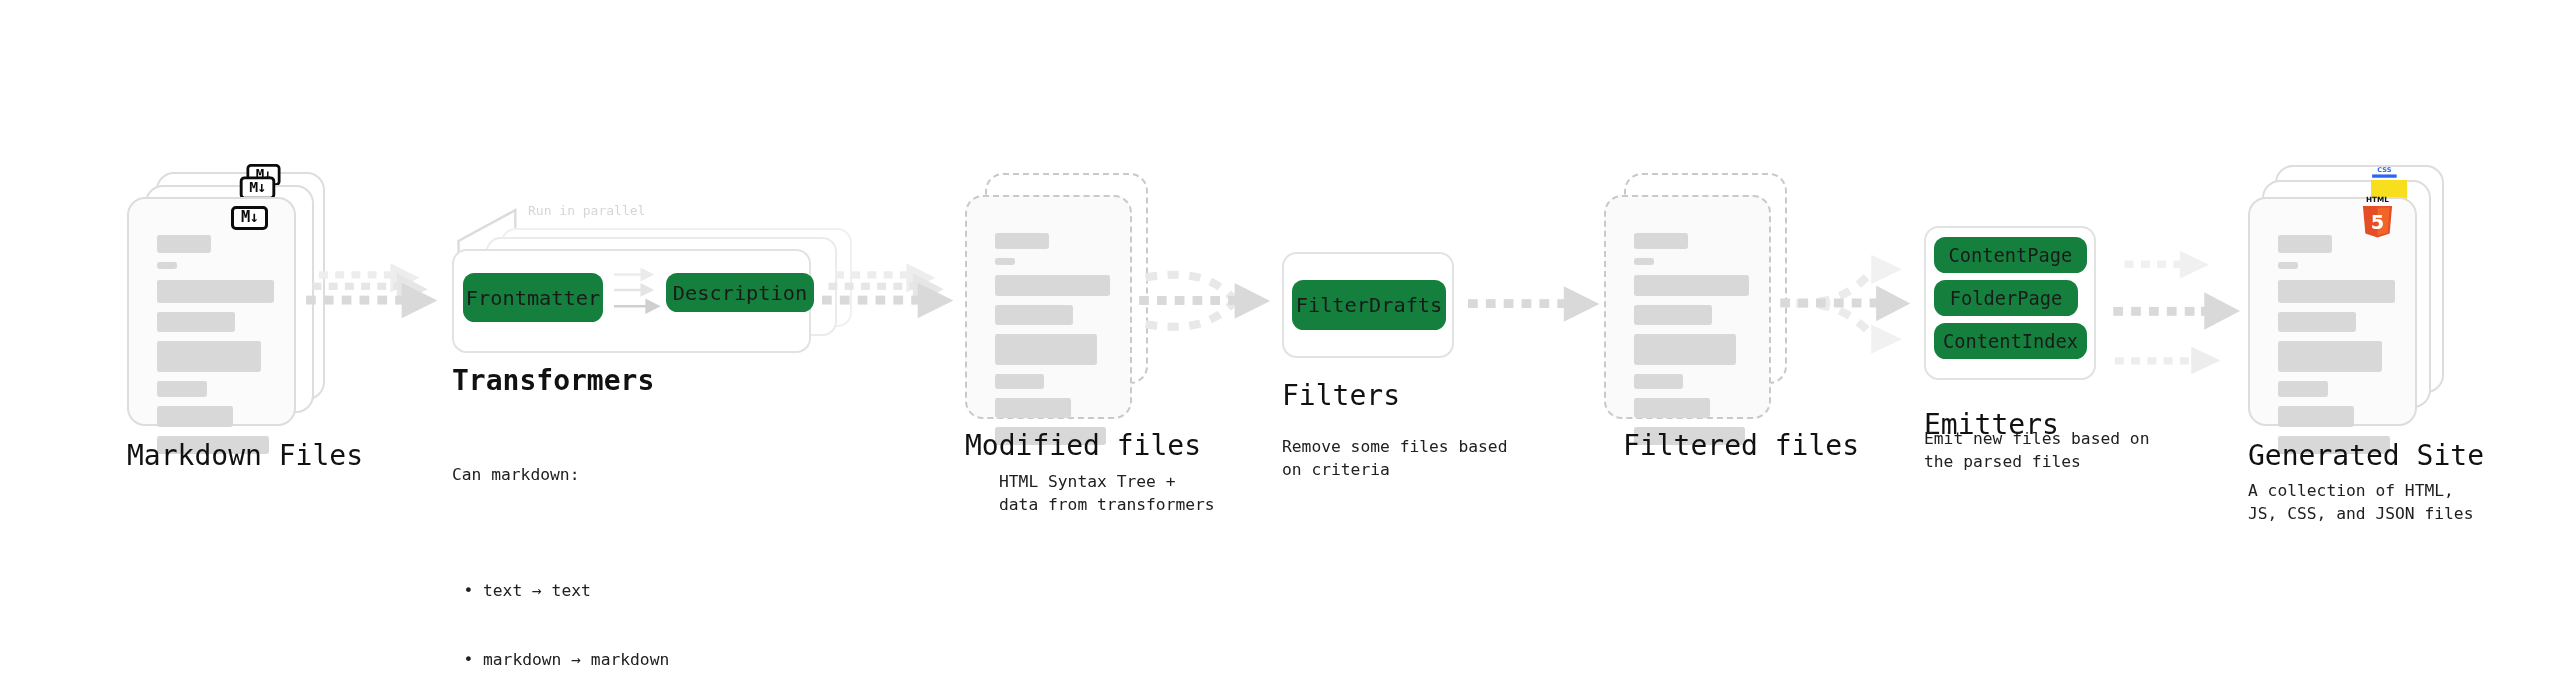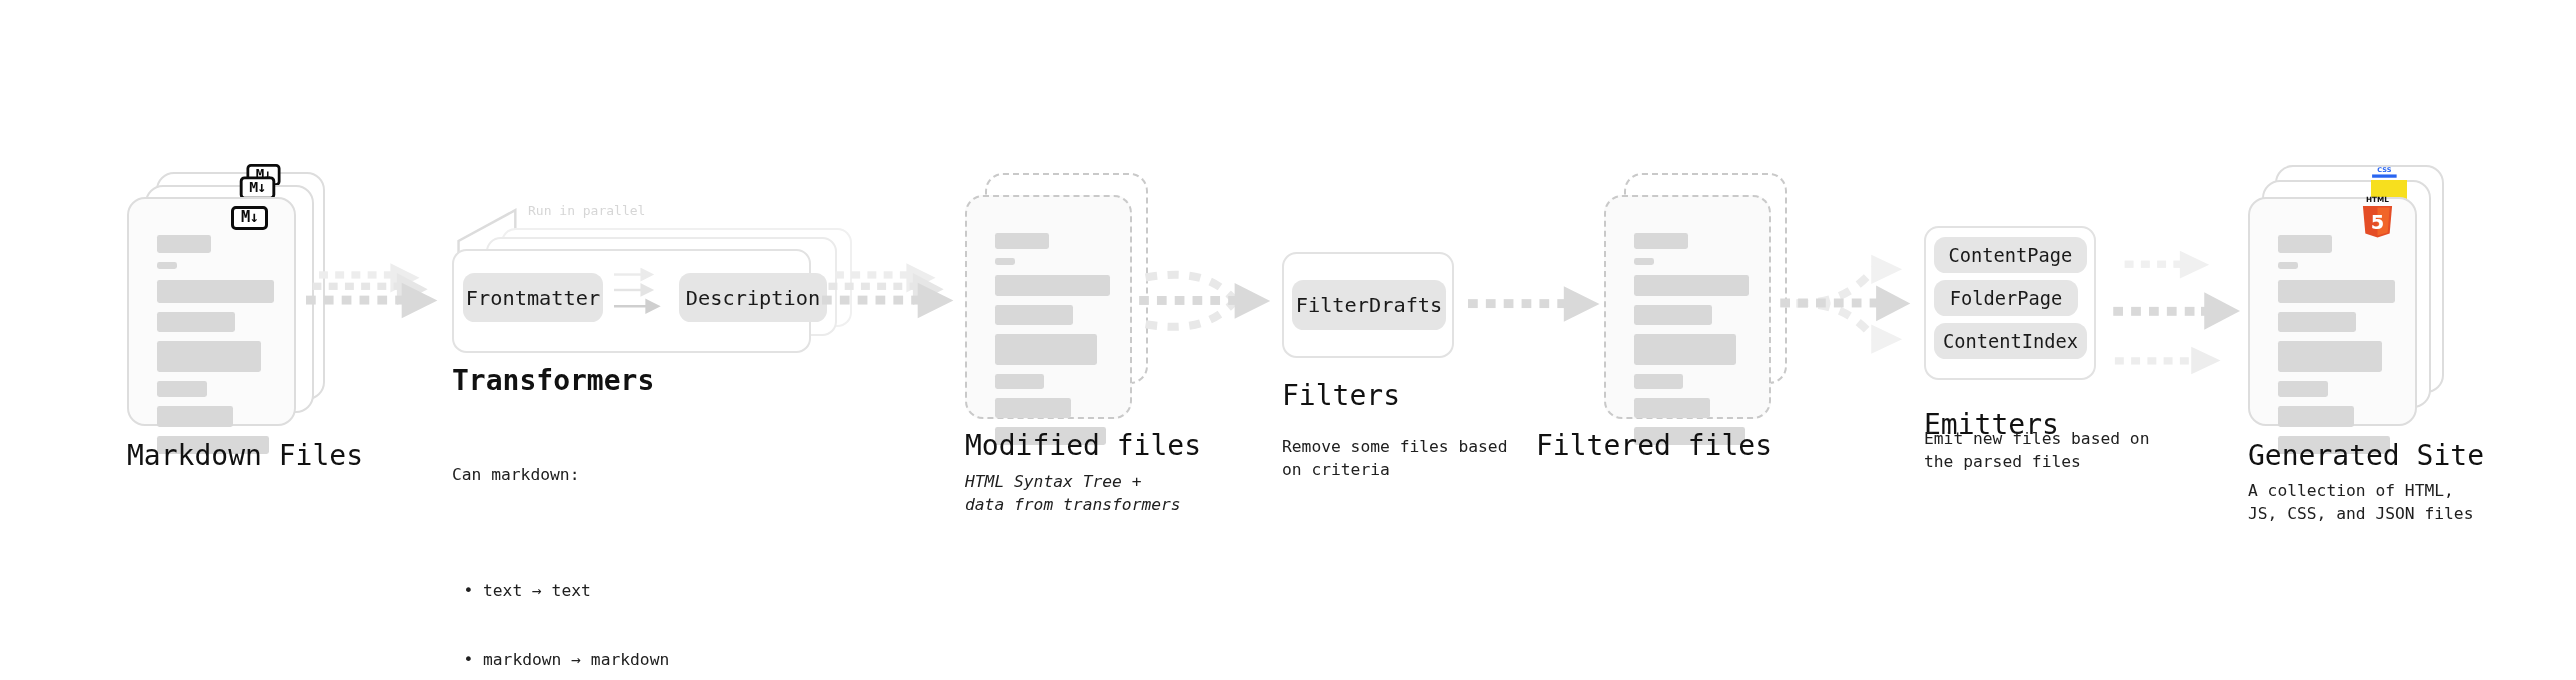--- a/index.html
+++ b/index.html
@@ -40,21 +40,21 @@
 
   
   .groupbox {
     position: absolute;
     border: 2.4px solid #e2e2e2;
     border-radius: 14.6px;
     background: #ffffff;
   }
   .pill {
     position: absolute;
-    background: #e5e5e5;
+    background: #15803d;
     border-radius: 11.4px;
     display: flex; align-items: center; justify-content: center;
     font-size: 20.3px; color: #1a1a1a; white-space: nowrap;
   }
   .pill.l2 { background:#e4e4e4; }
   .pill.l3 { background:#eeeeee; }
 
   
   .title {
     position: absolute;
@@ -158,21 +158,21 @@
         <line x1="0" y1="27" x2="34" y2="27"></line>
           <polygon points="34,21 46,27 34,33"></polygon>
       </g>
       <g stroke="#cfcfcf" stroke-width="3" fill="#cfcfcf">
         <line x1="0" y1="47" x2="40" y2="47"></line>
           <polygon points="40,40 54,47 40,54"></polygon>
       </g>
     </svg>
 
     <div class="pill" style="left:463px; top:273px; width:140px; height:49px;">Frontmatter</div>
-    <div class="pill" style="left:666px; top:273px; width:148px; height:49px;margin-left:13px;">Description</div>
+    <div class="pill" style="left:666px; top:273px; width:148px; height:39px;">Description</div>
 
     <div class="title" style="left:452px; top:364px;font-weight:bold;">Transformers</div>
 
     <div class="caption" style="left:452px; top:417px;">
       <div>Can markdown:</div>
       <ul class="bullets" style="margin-left:11.4px;">
         <li>text → text</li>
         <li>markdown → markdown</li>
         
       </ul>
@@ -216,21 +216,21 @@
         <div class="bar" style="width:19.5px;  height:6.5px;  margin-bottom:10.6px;"></div>
         <div class="bar" style="width:115px; height:21px;"></div>
         <div class="bar" style="width:78px;  height:19.5px;"></div>
         <div class="bar" style="width:102px; height:31px;"></div>
         <div class="bar" style="width:49px;  height:15.4px;"></div>
         <div class="bar" style="width:76px;  height:19.5px;"></div>
         <div class="bar" style="width:111px; height:18px;"></div>
       </div>
     </div>
     <div class="title" style="left:965px; top:429px;">Modified files</div>
-    <div class="caption" style="left:965px; top:470px;font-style:italic;">HTML Syntax Tree +
+    <div class="caption" style="left:999px; top:470px;">HTML Syntax Tree +
 data from transformers</div>
   </div>
 
   <svg class="node" style="left:1139px; top:258px;" width="154" height="89" viewBox="0 0 190 110">
     <path d="M8 24 C 70 14, 96 28, 118 52" fill="none" stroke="#e8e8e8" stroke-width="10" stroke-dasharray="14 13" stroke-linecap="butt"></path>
     <path d="M8 82 C 70 92, 96 76, 118 54" fill="none" stroke="#e8e8e8" stroke-width="10" stroke-dasharray="14 13" stroke-linecap="butt"></path>
     <g fill="#d9d9d9">
       <rect x="0" y="47" width="12" height="11"></rect>
         <rect x="22" y="47" width="12" height="11"></rect>
       <rect x="44" y="47" width="12" height="11"></rect>
@@ -268,21 +268,21 @@
         <div class="bar" style="width:54px;  height:16.3px;"></div>
         <div class="bar" style="width:19.5px;  height:6.5px;  margin-bottom:10.6px;"></div>
         <div class="bar" style="width:115px; height:21px;"></div>
         <div class="bar" style="width:78px;  height:19.5px;"></div>
         <div class="bar" style="width:102px; height:31px;"></div>
         <div class="bar" style="width:49px;  height:15.4px;"></div>
         <div class="bar" style="width:76px;  height:19.5px;"></div>
         <div class="bar" style="width:111px; height:18px;"></div>
       </div>
     </div>
-    <div class="title" style="left:1536px; top:429px;">Filtered files</div>
+    <div class="title" style="left:1623px; top:429px;">Filtered files</div>
   </div>
 
   <svg class="node" style="left:1780px; top:240px;" width="163" height="130" viewBox="0 0 200 160">
     <path d="M20 78 C 78 78, 96 56, 118 34" fill="none" stroke="#ebebeb" stroke-width="10" stroke-dasharray="14 13"></path>
     <path d="M20 78 C 78 78, 96 100, 118 122" fill="none" stroke="#ebebeb" stroke-width="10" stroke-dasharray="14 13"></path>
     <g fill="#f1f1f1">
         <polygon points="112,18 150,36 112,54"></polygon>
       </g>
     <g fill="#f1f1f1">
         <polygon points="112,104 150,122 112,140"></polygon>

